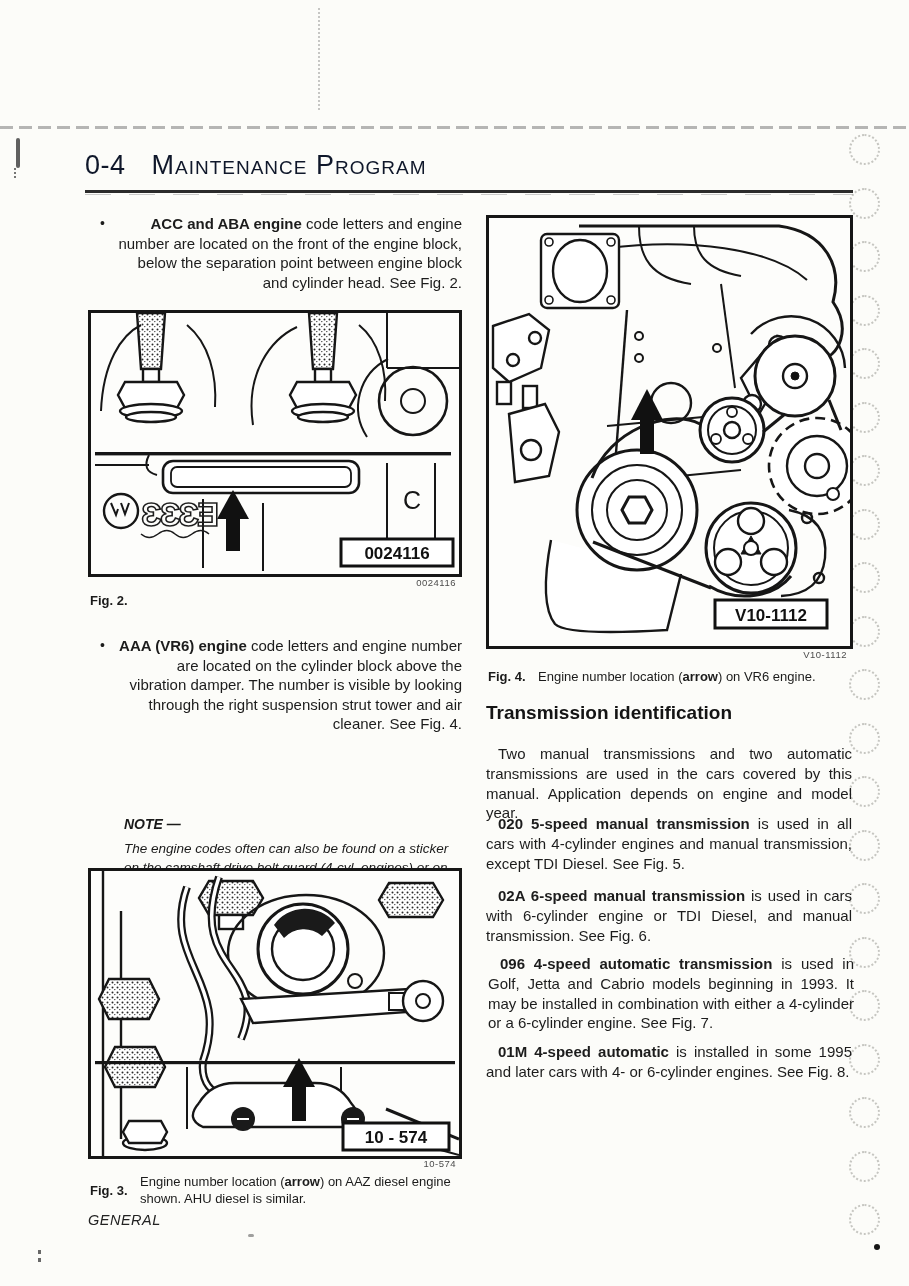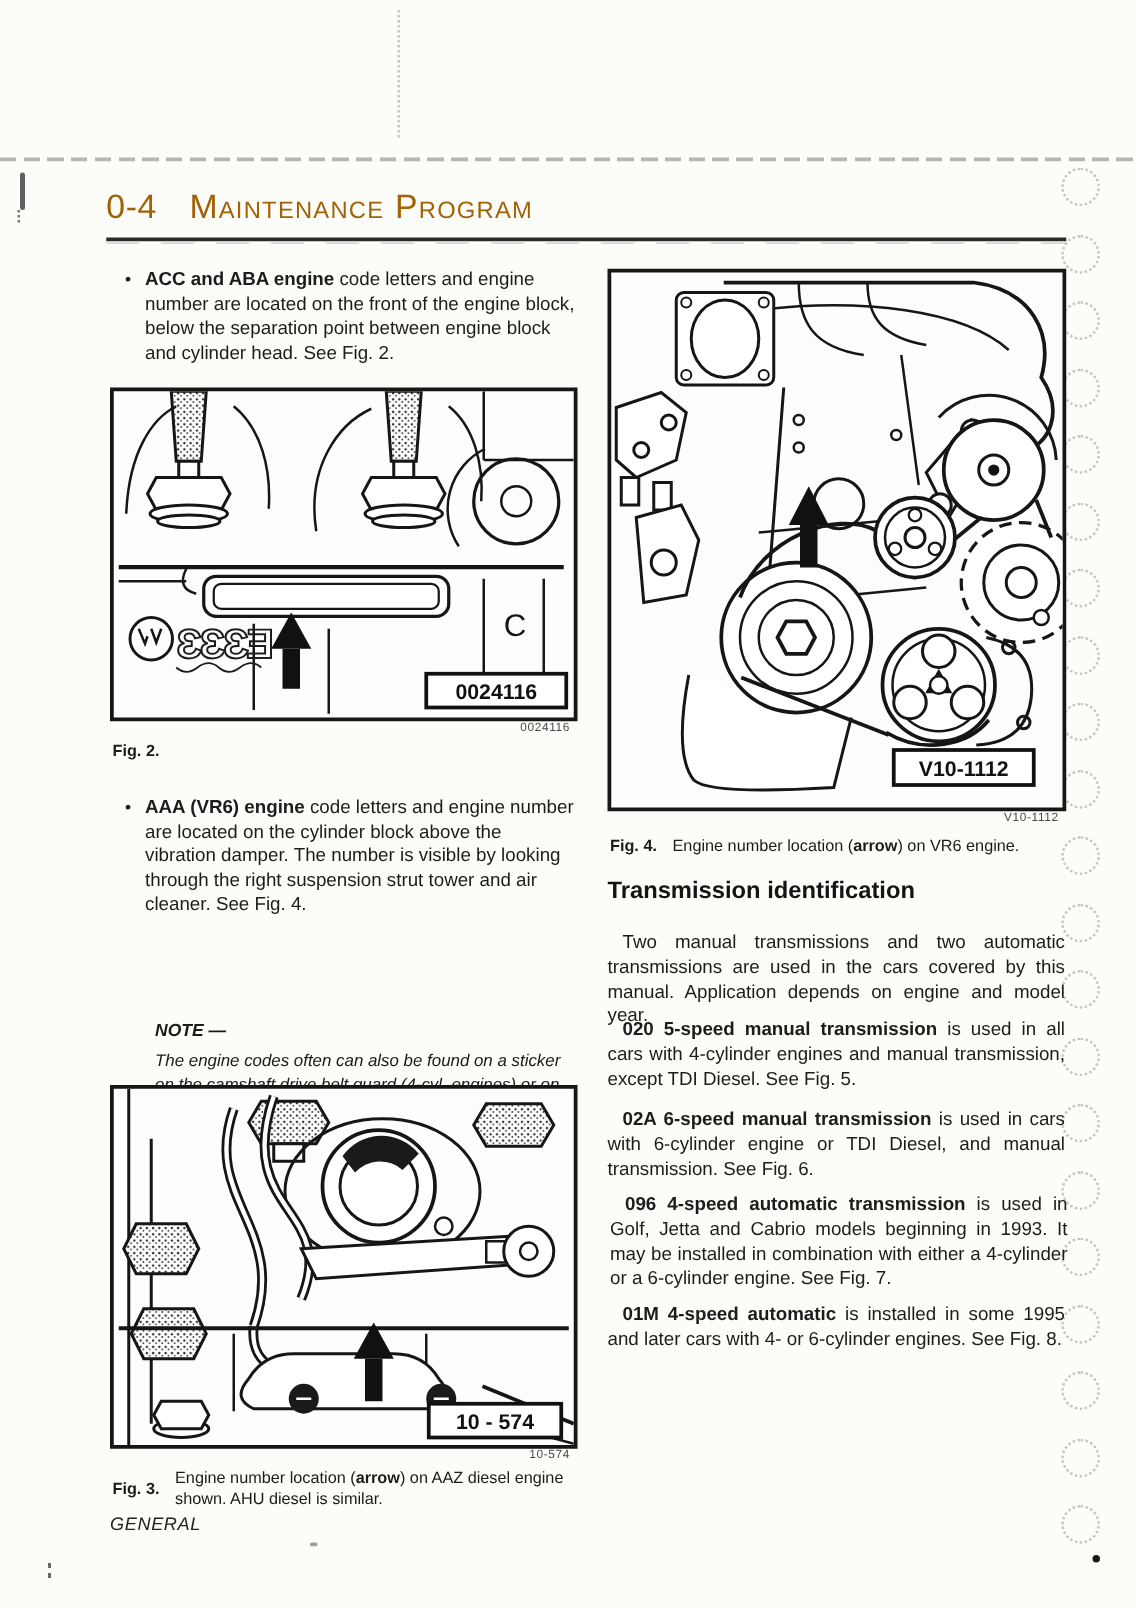--- a/index.html
+++ b/index.html
@@ -15,29 +15,29 @@
   .wavy-line{left:0;top:126px;width:909px;height:3px;opacity:.65;
     background:repeating-linear-gradient(90deg,#8f8f8f 0 13px,transparent 13px 19px);}
   .edge-mark{left:16px;top:138px;width:4px;height:30px;background:#3a3a3a;border-radius:2px;opacity:.8;}
   .edge-mark:after{content:"";position:absolute;left:-2px;top:30px;width:2px;height:10px;border-left:2px dotted #555;}
   .bl-mark{left:38px;top:1250px;width:3px;height:12px;border-left:3px dotted #444;opacity:.8;}
   .bc-dash{left:248px;top:1234px;width:6px;height:3px;background:#777;border-radius:2px;opacity:.7;}
   .br-dot{left:874px;top:1244px;width:6px;height:6px;background:#161616;border-radius:50%;}
   .hole{position:absolute;left:849px;width:27px;height:27px;border-radius:50%;
     border:2px dotted #bdbdb8;background:transparent;opacity:.85;}
   
-  .page-header{left:85px;top:150px;font-size:27px;letter-spacing:.5px;color:#a16207;white-space:nowrap;}
+  .page-header{left:85px;top:150px;font-size:27px;letter-spacing:.5px;color:#0f172a;white-space:nowrap;}
   .page-header .num{margin-right:26px;}
   .page-header .title{font-variant:small-caps;font-variant-caps:small-caps;letter-spacing:1px;}
   .header-rule{left:85px;top:190px;width:768px;height:3px;background:#2b2b2b;}
   .header-rule:after{content:"";position:absolute;left:0;top:4px;width:100%;height:1px;
     background:repeating-linear-gradient(90deg,#aaa 0 26px,transparent 26px 44px);opacity:.6;}
   
   .body-text{font-size:15px;line-height:1.3;color:#1c1c1c;}
-  ul.bullets{list-style:none;margin:0;padding:0;}
+  ul.bullets{list-style:none;margin:0;padding:0;text-align:right;}
   ul.bullets li{position:relative;padding-left:16px;margin-bottom:3px;}
   ul.bullets li:before{content:"\2022";position:absolute;left:0;top:0;font-size:14px;}
   .note-label{font-size:14px;font-weight:bold;font-style:italic;margin-bottom:8px;}
   .note-body{font-size:13.5px;font-style:italic;line-height:1.38;}
   .fig-frame{border:3px solid #161616;background:#fdfdfb;}
   .photo-code{font-size:9.5px;color:#4c4c4c;text-align:right;letter-spacing:.5px;}
   .caption{display:flex;font-size:13px;line-height:1.32;color:#1b1b1b;align-items:center;}
   .caption .cap-label{flex:0 0 50px;font-weight:bold;}
   .caption .cap-text{flex:1;}
   .footer-text{font-size:14.5px;font-style:italic;letter-spacing:.5px;color:#222;}

